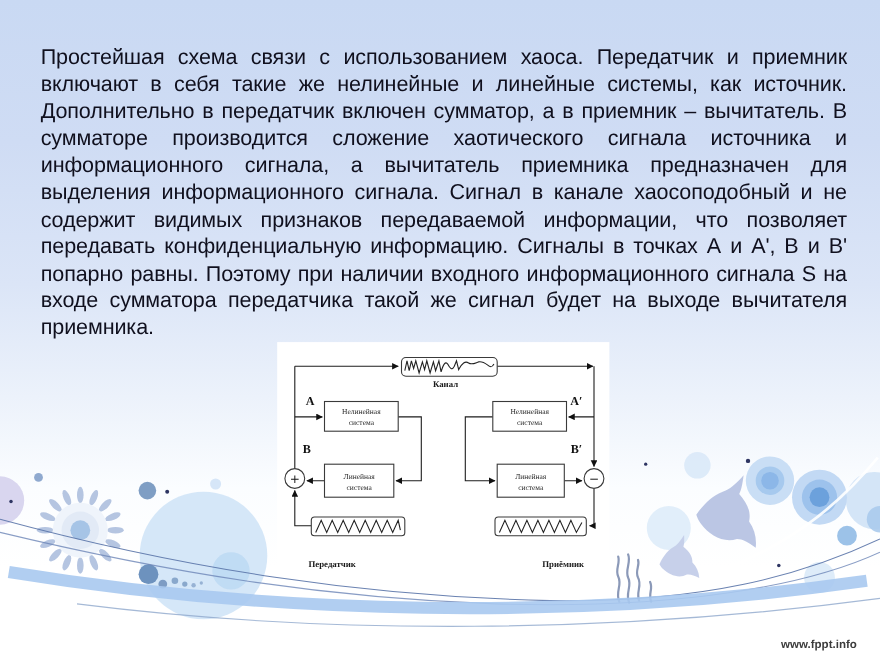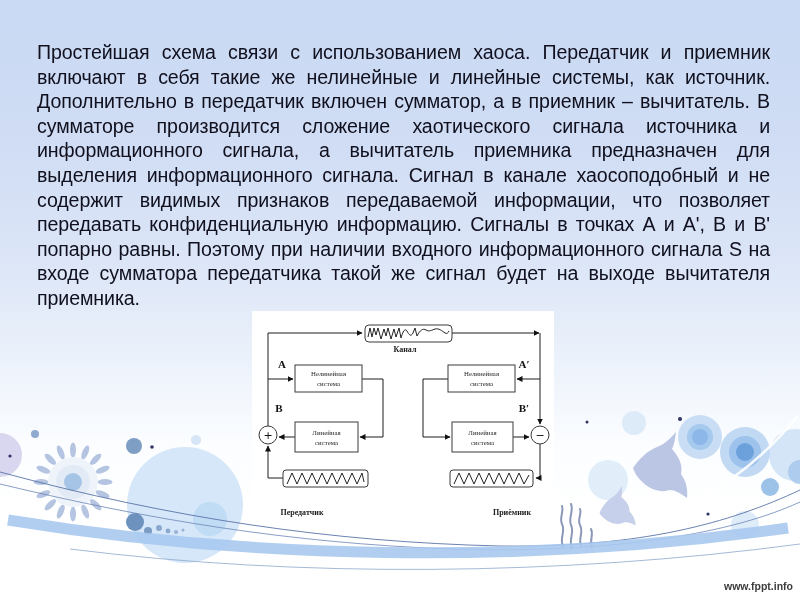--- a/index.html
+++ b/index.html
@@ -20,21 +20,21 @@
   }
   .panel svg{display:block;}
   .diag-line{stroke:#1c1c1c;stroke-width:1;fill:none;}
   .diag-box{stroke:#3a3a3a;stroke-width:1;fill:#ffffff;}
   .diag-wave{stroke:#222;stroke-width:1;fill:none;}
   .box-label{font-family:"Liberation Serif",serif;font-size:6.8px;fill:#2a2a2a;text-anchor:middle;}
   .big-label{font-family:"Liberation Serif",serif;font-size:8px;font-weight:bold;fill:#1a1a1a;text-anchor:middle;}
   .pt-label{font-family:"Liberation Serif",serif;font-size:11px;font-weight:bold;fill:#111;text-anchor:middle;}
   .op-label{font-family:"DejaVu Sans",sans-serif;font-size:11px;fill:#111;text-anchor:middle;}
   .footer{
-    position:absolute;top:580px;right:7px;
+    position:absolute;top:580px;right:21px;
     font-size:10.5px;font-weight:bold;color:#3c3c3c;cursor:pointer;
   }
 </style>
 </head>
 <body>
 
 <div class="slide">
 
   <svg class="decor" width="800" height="600" viewBox="0 0 800 600">
 

